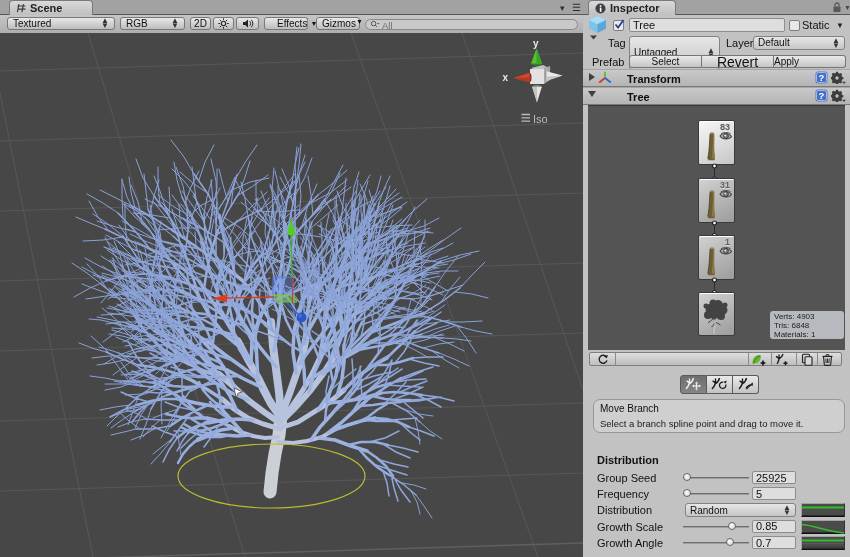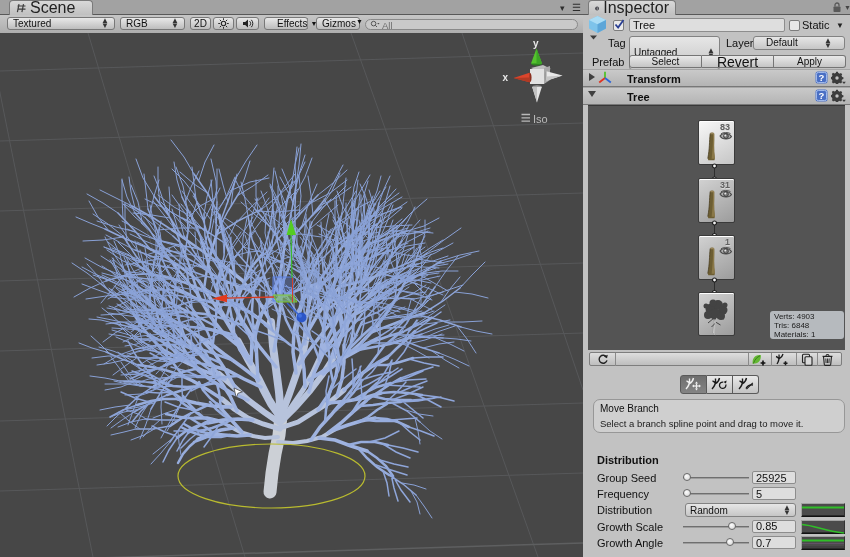--- a/index.html
+++ b/index.html
@@ -1,18 +1,18 @@
 <!DOCTYPE html>
 <html><head><meta charset="utf-8"><style>
 *{margin:0;padding:0;box-sizing:border-box}
 html,body{width:850px;height:557px;overflow:hidden}
 body{font-family:"Liberation Sans",sans-serif;background:#c2c2c2;position:relative}
 .abs{position:absolute}
 .tabbar{background:#a2a2a2;border-bottom:1px solid #585858;height:15px}
-.tab{position:absolute;top:0;height:15px;background:linear-gradient(#d9d9d9,#c0c0c0);border:1px solid #7a7a7a;border-bottom:none;border-radius:4px 4px 0 0;font-size:16px;font-weight:normal;color:#222;display:flex;align-items:center;padding:0 6px;gap:4px}
+.tab{position:absolute;top:0;height:15px;background:linear-gradient(#d9d9d9,#c0c0c0);border:1px solid #7a7a7a;border-bottom:none;border-radius:4px 4px 0 0;font-size:11px;font-weight:bold;color:#222;display:flex;align-items:center;padding:0 6px;gap:4px}
 .tbtn{position:absolute;top:1.5px;height:13px;background:linear-gradient(#e8e8e8,#bdbdbd);border:1px solid #787878;border-radius:3px;font-size:10px;color:#111;display:flex;}
 .ud{margin-left:auto;font-size:8px;color:#333;line-height:5px}
 .drop{background:linear-gradient(#e6e6e6,#c6c6c6);border:1px solid #828282;border-radius:3px;font-size:10px;color:#111;display:flex;align-items:center;position:absolute}
 .lbl{position:absolute;font-size:11px;color:#111}
 .fld{position:absolute;background:#dedede;border:1px solid #8d8d8d;border-radius:2px;font-size:11px;color:#111;display:flex;align-items:center;padding-left:3px}
 .chk{position:absolute;width:11px;height:11px;background:#e8e8e8;border:1px solid #7d7d7d;border-radius:2px}
 .hdr{position:absolute;left:583px;width:267px;height:18px;background:linear-gradient(#c9c9c9,#b4b4b4);border-top:1px solid #a6a6a6;border-bottom:1px solid #787878}
 .hdr b{font-size:11px;color:#0e0e0e;position:absolute;left:44px;top:3px}
 .curvebox{position:absolute;left:801px;width:44px;height:14px;background:#4b4b4b;border:1px solid #a2a2a2;border-bottom-color:#111;border-right-color:#333;box-shadow:inset 0 -1px 0 #2a2a2a}
 .sl-track{position:absolute;height:1.5px;background:#9d9d9d;border-top:1px solid #6f6f6f;width:66px;left:683px}
@@ -150,27 +150,27 @@
     <path d="M3.5 7.5l2.6 3L11.5 3" fill="none" stroke="#2a3f93" stroke-width="1.8"></path>
   </svg>
 <div class="fld" style="left:629px;top:18px;width:156px;height:14px;font-size:11px">Tree</div>
 <div class="chk" style="left:789px;top:19.5px"></div>
 <div class="lbl" style="left:802px;top:19px">Static</div>
 <div class="abs" style="left:836px;top:21px;font-size:8px;color:#222">▼</div>
 
 <div class="lbl" style="left:608px;top:37px">Tag</div>
 <div class="drop" style="left:629px;top:35.5px;width:91px;height:14px;padding:16px 4px">Untagged<span class="ud">▲<br>▼</span></div>
 <div class="lbl" style="left:726px;top:37px">Layer</div>
-<div class="drop" style="left:753px;top:35.5px;width:92px;height:14px;padding:0 12px">Default<span class="ud">▲<br>▼</span></div>
+<div class="drop" style="left:753px;top:35.5px;width:92px;height:14px;padding:0 4px">Default<span class="ud">▲<br>▼</span></div>
 
 <div class="lbl" style="left:592px;top:56px">Prefab</div>
 <div class="abs" style="left:629px;top:54.5px;width:217px;height:13.5px;display:flex">
   <div style="flex:1;background:linear-gradient(#e9e9e9,#c5c5c5);border:1px solid #757575;border-radius:3px 0 0 3px;font-size:10px;color:#111;text-align:center;line-height:12px">Select</div>
   <div style="flex:1;background:linear-gradient(#e9e9e9,#c5c5c5);border:1px solid #757575;border-left:none;font-size:14px;color:#111;text-align:center;line-height:12px">Revert</div>
-  <div style="flex:1;background:linear-gradient(#e9e9e9,#c5c5c5);border:1px solid #757575;border-left:none;border-radius:0 3px 3px 0;font-size:10px;color:#111;text-align:center;line-height:12px">Apply</div>
+  <div style="flex:1;background:linear-gradient(#e9e9e9,#c5c5c5);border:1px solid #757575;border-left:none;border-radius:0 3px 3px 0;font-size:10px;color:#111;text-align:left;line-height:12px">Apply</div>
 </div>
 
 <div class="hdr" style="top:68.5px">
     <b>Transform</b>
   </div>
 <div class="abs" style="left:589px;top:73px;width:0;height:0;border-left:6px solid #404040;border-top:4px solid transparent;border-bottom:4px solid transparent"></div>
 <svg class="abs" style="left:597px;top:71px" width="16" height="14" viewBox="0 0 16 14">
     <g stroke-width="1.8" fill="none">
       <path d="M8 7V0.8" stroke="#53c22b"></path>
       <path d="M8 7L2.2 11.5" stroke="#e03322"></path>

